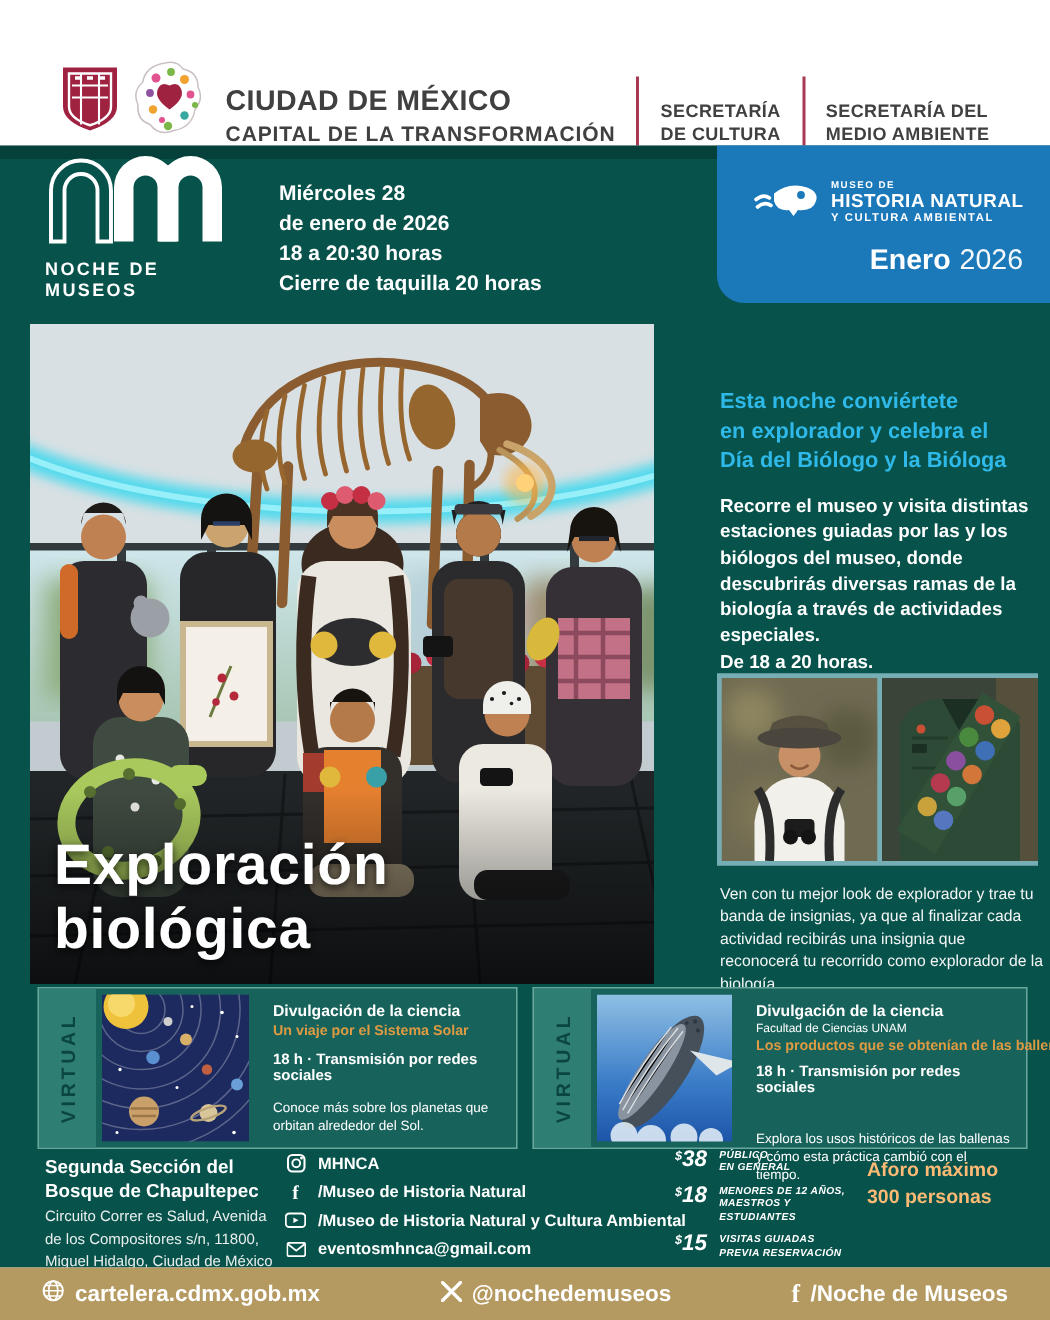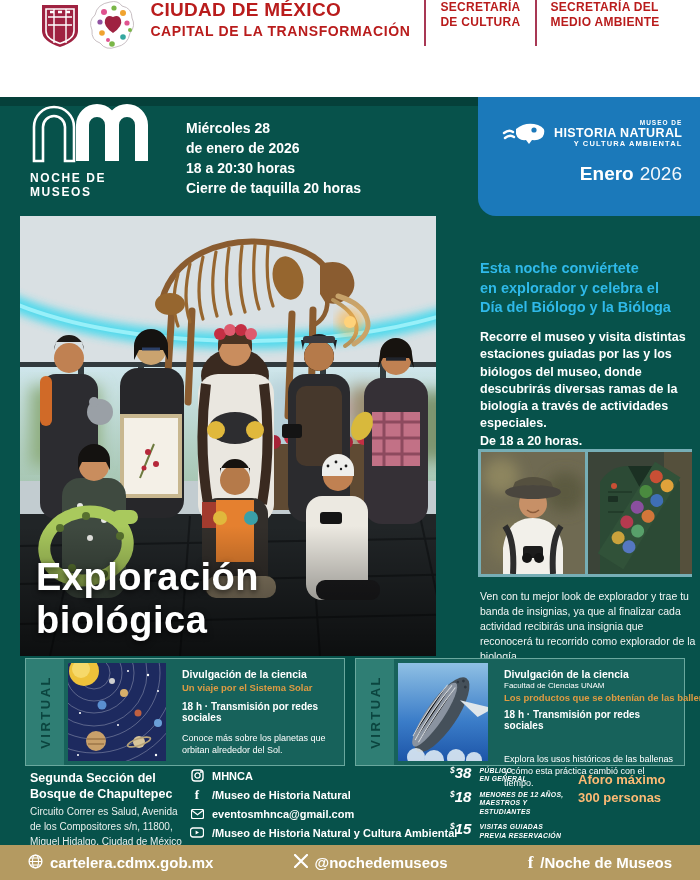--- a/index.html
+++ b/index.html
@@ -3,39 +3,39 @@
 <meta charset="utf-8">
 <style>
   html,body{margin:0;padding:0;background:#ffffff;}
   *{box-sizing:border-box;}
   .poster{position:relative;width:700px;height:880px;background:#ffffff;overflow:hidden;
           font-family:"Liberation Sans",sans-serif;}
   .pre{white-space:pre-line;}
 
   
   .top-header{position:absolute;top:0;left:0;width:700px;height:97px;background:#ffffff;
-              display:flex;align-items:flex-start;justify-content:center;gap:14px;color:#b91c1c;}
+              display:flex;align-items:flex-end;justify-content:center;gap:14px;color:#404040;}
   .hdr-logos{display:flex;align-items:center;gap:10px;}
   .city-block{line-height:1.1;}
   .city-name{font-size:19px;font-weight:800;letter-spacing:.3px;}
   .city-tag{font-size:14px;font-weight:700;letter-spacing:.6px;margin-top:3px;}
   .hdr-div{width:2px;height:46px;background:#9f2241;opacity:.9;}
   .sec-block{font-size:12px;font-weight:800;line-height:1.25;letter-spacing:.3px;}
 
   
   .teal-body{position:absolute;top:97px;left:0;width:700px;height:748px;background:#07524b;}
   .teal-shade{position:absolute;top:0;left:0;width:478px;height:9px;background:rgba(0,0,0,.22);}
 
   
   .nm-block{position:absolute;top:4px;left:30px;width:140px;color:#fff;}
   .nm-word{font-size:12px;font-weight:800;letter-spacing:1.6px;margin-top:4px;}
   .schedule{position:absolute;top:22px;left:186px;color:#fff;font-size:14px;font-weight:700;line-height:1.42;}
 
-  .blue-panel{position:absolute;top:0;left:478px;width:222px;height:119px;background:#1b79ba;
-              border-bottom-left-radius:18px;color:#fff;text-align:right;}
+  .blue-panel{position:absolute;top:0;left:478px;width:222px;height:105px;background:#1b79ba;
+              border-bottom-left-radius:18px;color:#fff;}
   .museum-logo{position:absolute;top:22px;left:24px;display:flex;align-items:center;gap:8px;}
   .museum-text{line-height:1.12;}
   .m-l1{font-size:6.5px;font-weight:700;letter-spacing:1px;}
   .m-l2{font-size:12.5px;font-weight:800;letter-spacing:.4px;}
   .m-l3{font-size:7.5px;font-weight:700;letter-spacing:1.1px;}
   .month-year{position:absolute;right:18px;top:66px;font-size:19px;}
   .month-year .mo{font-weight:800;}
   .month-year .yr{font-weight:400;opacity:.95;margin-left:6px;}
 
   
@@ -531,35 +531,35 @@
             </svg>
         </span>
         <span>MHNCA</span>
       </div>
       <div class="social-row">
         <span class="sicon fb-glyph" style="font-size:13px;">f</span>
         <span>/Museo de Historia Natural</span>
       </div>
       <div class="social-row">
         <span class="sicon">
+          <svg width="14" height="11" viewBox="0 0 14 11">
+              <rect x="0.5" y="1" width="13" height="9" rx="2.4" fill="none" stroke="#fff" stroke-width="1.3"></rect>
+              <path d="M5.6 3.6 L9 5.5 L5.6 7.4 Z" fill="#fff"></path>
+            </svg>
+        </span>
+        <span>/Museo de Historia Natural y Cultura Ambiental</span>
+      </div>
+      <div class="social-row">
+        <span class="sicon">
           <svg width="13" height="10" viewBox="0 0 13 10">
               <rect x="0.5" y="0.5" width="12" height="9" rx="1.4" fill="none" stroke="#fff" stroke-width="1.2"></rect>
               <path d="M1 1.5 L6.5 5.8 L12 1.5" fill="none" stroke="#fff" stroke-width="1.2"></path>
             </svg>
         </span>
         <span>eventosmhnca@gmail.com</span>
-      </div>
-      <div class="social-row">
-        <span class="sicon">
-          <svg width="14" height="11" viewBox="0 0 14 11">
-              <rect x="0.5" y="1" width="13" height="9" rx="2.4" fill="none" stroke="#fff" stroke-width="1.3"></rect>
-              <path d="M5.6 3.6 L9 5.5 L5.6 7.4 Z" fill="#fff"></path>
-            </svg>
-        </span>
-        <span>/Museo de Historia Natural y Cultura Ambiental</span>
       </div>
     </div>
 
     <div class="prices">
       <div class="price-row">
         <span class="amount"><span class="cur">$</span><span>38</span></span>
         <span class="plabel pre">PÚBLICO
 EN GENERAL</span>
       </div>
       <div class="price-row">

